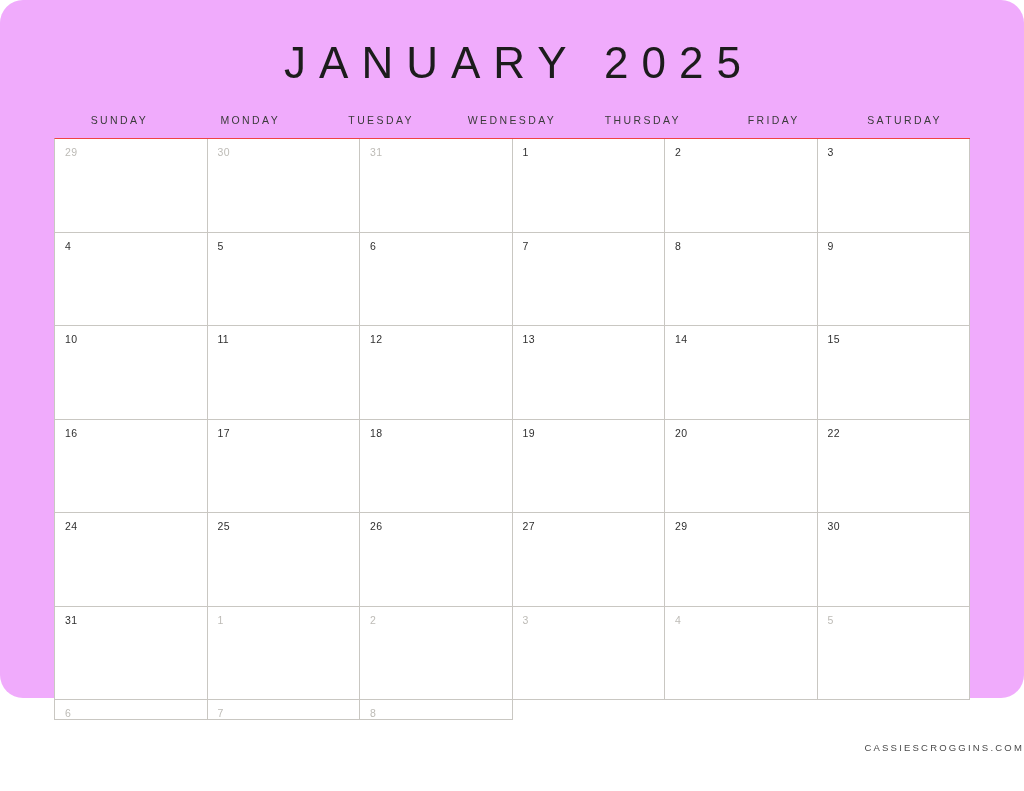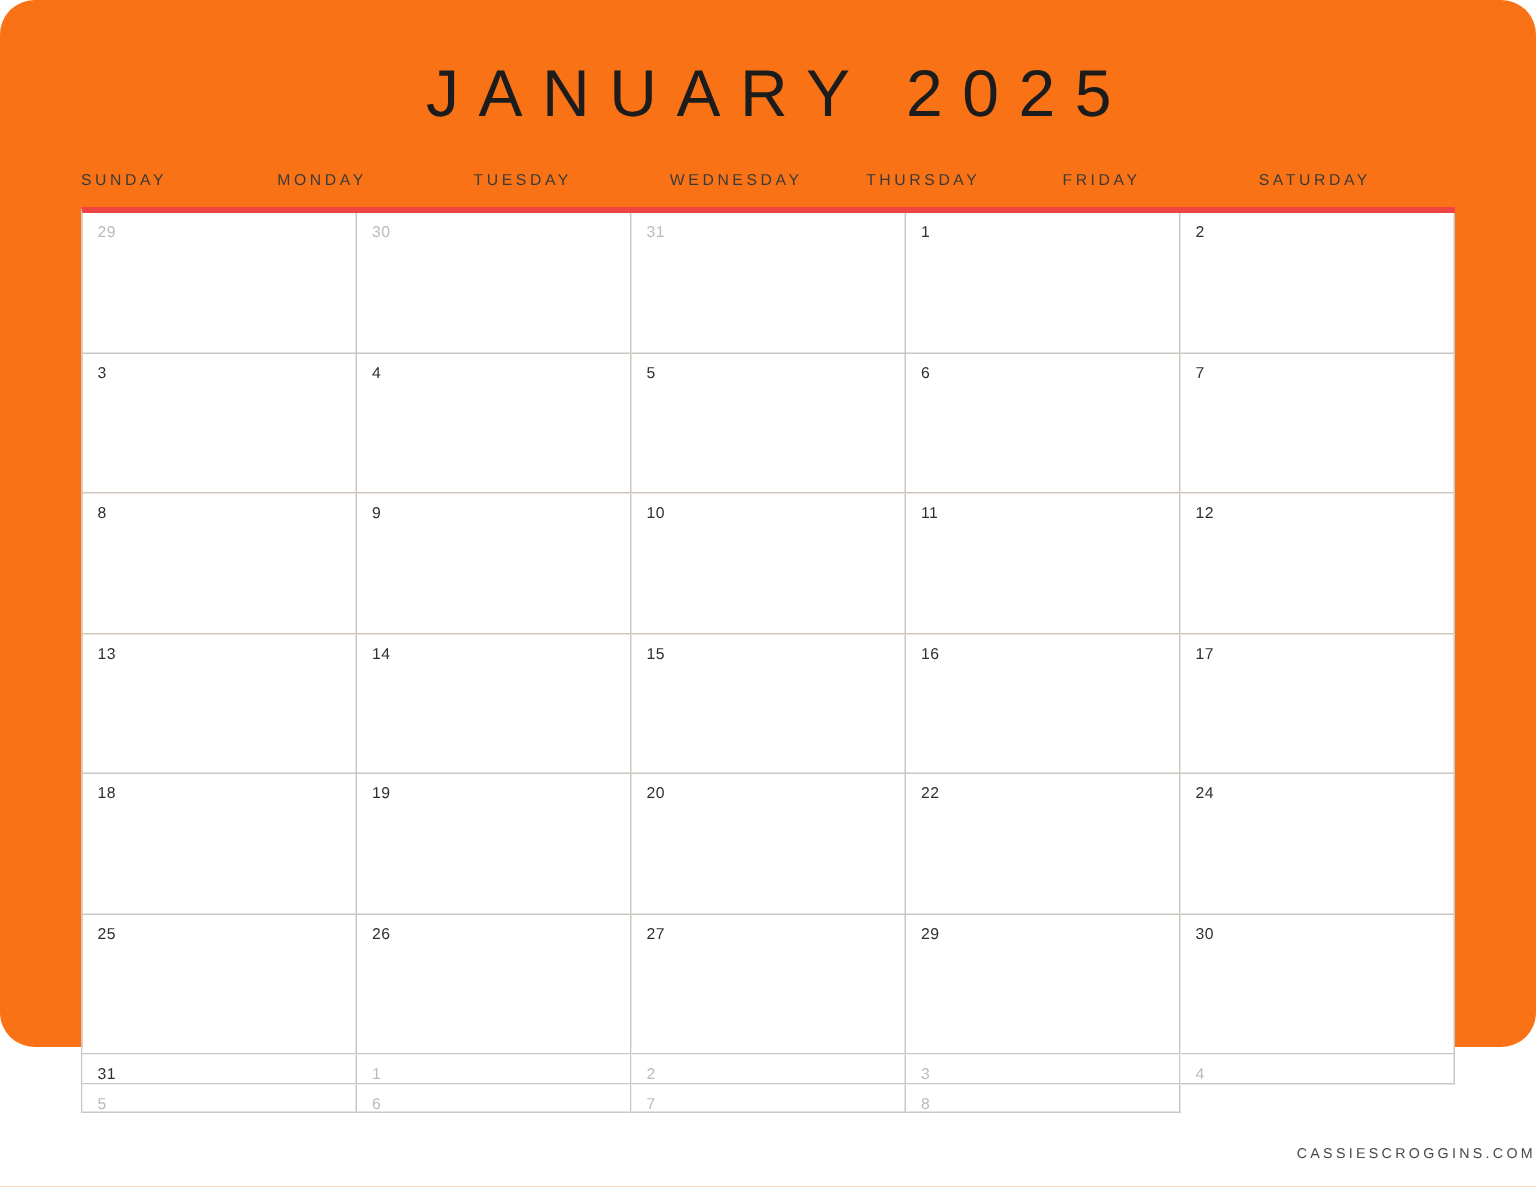--- a/index.html
+++ b/index.html
@@ -11,21 +11,21 @@
     width: 1024px;
     height: 791px;
     font-family: "Liberation Sans", sans-serif;
     color: #2b2b2b;
     overflow: hidden;
   }
   .page {
     position: relative;
     width: 1024px;
     height: 698px;
-    background: #f97316;
+    background: #f0abfc;
     box-sizing: border-box;
     border-radius: 23px;
   }
   .title {
     text-align: center;
     font-size: 44px;
     letter-spacing: 13px;
     font-weight: 400;
     color: #1c1c1c;
     margin: 0;
@@ -33,33 +33,33 @@
     padding-left: 14px;
     font-family: "Liberation Sans", sans-serif;
   }
   .weekdays {
     display: grid;
     grid-template-columns: repeat(7, 1fr);
     width: 916px;
     margin: 26px auto 0 auto;
   }
   .weekday {
-    text-align: left;
+    text-align: center;
     font-size: 10.5px;
     letter-spacing: 2.4px;
     color: #3a3a3a;
     font-weight: 500;
   }
   .grid {
     width: 916px;
     margin: 12px auto 0 auto;
-    border-top: 4px solid #ef4444;
+    border-top: 1px solid #ef4444;
     border-left: 1px solid #c9c7c2;
     display: grid;
-    grid-template-columns: repeat(5, 1fr);
+    grid-template-columns: repeat(6, 1fr);
     grid-template-rows: repeat(6, 93.5px);
     box-sizing: border-box;
   }
   .cell {
     border-right: 1px solid #c9c7c2;
     border-bottom: 1px solid #c9c7c2;
     box-sizing: border-box;
     padding: 8px 0 0 10px;
     background: #ffffff;
   }

